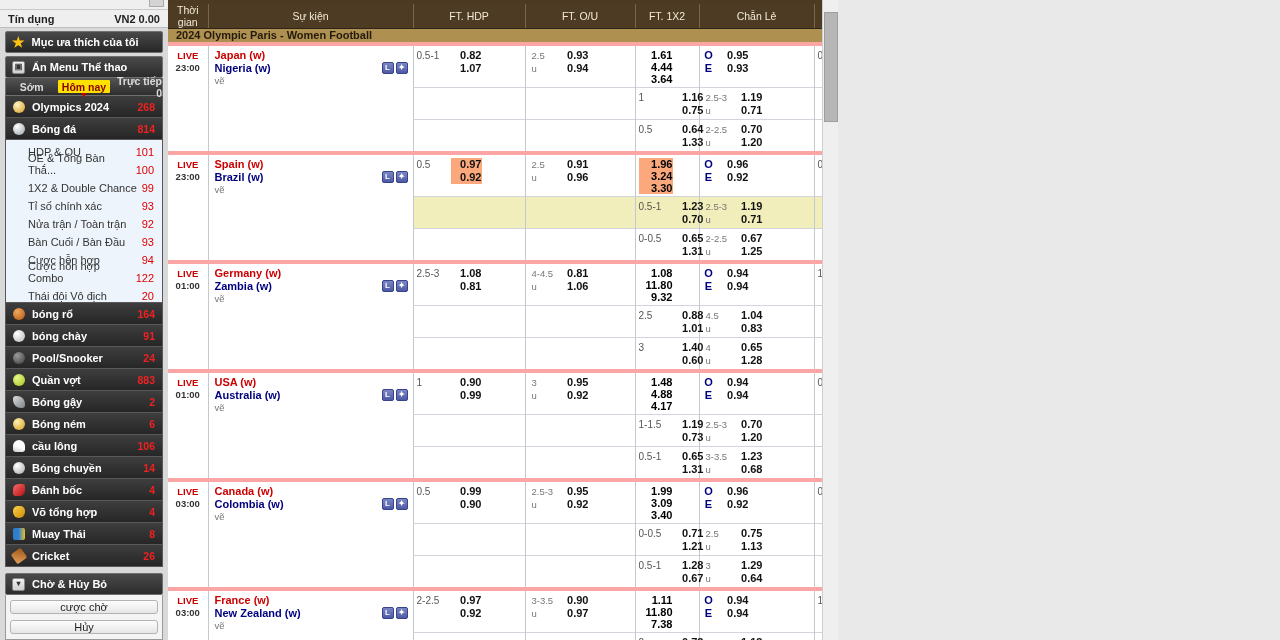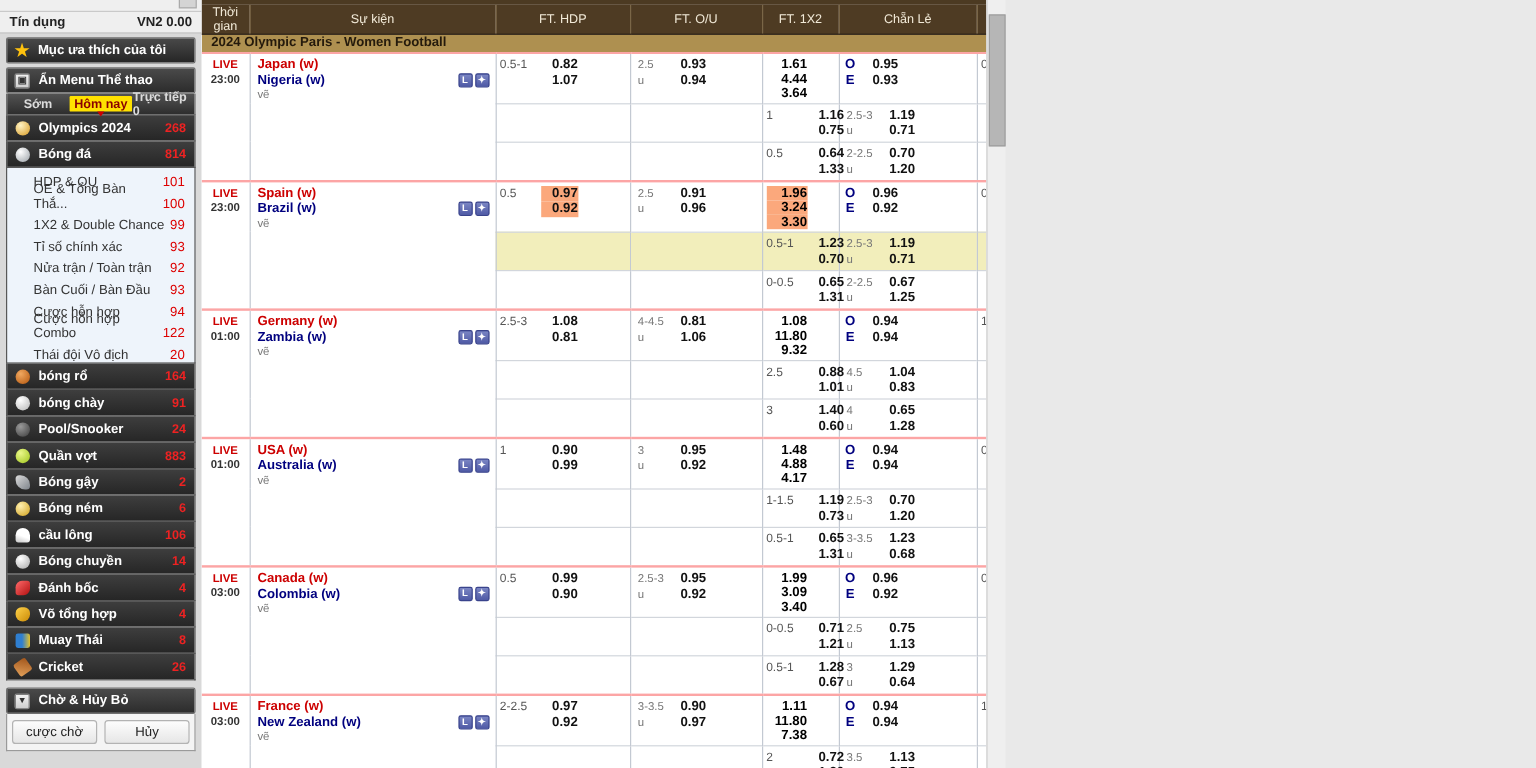--- a/index.html
+++ b/index.html
@@ -39,55 +39,55 @@
     padding:0 6px; color:#fff; font-weight:bold; font-size:11px; gap:7px; }
   .dark-btn.fav{ background:linear-gradient(#494949,#262626); }
   .sq-ic{ width:13px; height:13px; background:linear-gradient(#f2f2f2,#cfcfcf);
     border:1px solid #888; border-radius:2px; display:flex; align-items:center;
     justify-content:center; color:#333; font-size:8px; line-height:1;}
   .star-ic{ color:#ffc20e; font-size:14px; line-height:1; }
 
   .tabs{ display:flex; height:18px; background:linear-gradient(#535353,#2e2e2e);
     border:1px solid #6f6f6f; border-top:none; align-items:stretch; }
   .tab{ flex:1; display:flex; align-items:center; justify-content:center;
-    color:#dcdcdc; font-size:10.5px; font-weight:bold; }
+    color:#dcdcdc; font-size:10.5px; font-weight:bold;text-align:right; }
   .tab.active{ background:#ffe100; color:#8a0000; margin:2px 1px; border-radius:1px;
     position:relative;}
   .tab.active::after{content:""; position:absolute; bottom:-4px; left:50%;
     margin-left:-3px; border-left:3px solid transparent; border-right:3px solid transparent;
     border-top:4px solid #c00;}
 
   .cat{ height:22px; display:flex; align-items:center; gap:7px; padding:0 7px;
     background:linear-gradient(#3e3e3e,#262626); border:1px solid #585858;
     border-top:none; color:#fff; font-weight:bold; font-size:11px; }
   .cat .cnt{ margin-left:auto; color:#e22; font-weight:bold; font-size:10.5px; }
   .ball{ width:12px; height:12px; border-radius:50%; display:inline-block; }
   .sub-wrap{ background:#eef4fb; border:1px solid #585858; border-top:none; }
   .sub{ height:18px; display:flex; align-items:flex-end; padding:0 8px 0 22px;
     color:#333; font-size:11px; }
   .sub .cnt{ margin-left:auto; color:#d00; }
   .bottom-panel{ margin:6px 5px 0 5px; }
   .bp-body{ background:#f4f4f4; border:1px solid #9a9a9a; border-top:none;
-    padding:5px 4px; display:flex; gap:6px; }
+    padding:5px 4px; display:flex; gap:6px;flex-direction:column; }
   .bp-btn{ flex:1; height:20px; border:1px solid #b3b3b3; border-radius:3px;
     background:linear-gradient(#fdfdfd,#e6e6e6); display:flex; align-items:center;
     justify-content:center; font-size:11px; color:#222; }
 
   
   .main{ position:absolute; left:168px; top:0; width:654px; height:640px;
     background:#fff; overflow:hidden; }
   .hdr-strip{ height:4px; background:#4c3a22; }
   table.odds{ border-collapse:collapse; width:654px; table-layout:fixed; }
   table.odds th{ background:#4e3b23; color:#f2ead8; font-size:10.5px; font-weight:normal;
     height:22px; border-right:1px solid #7a6647; border-bottom:1px solid #2e2317; }
   .league-row td{ background:#ae9050; color:#241a0c; font-weight:bold; font-size:11px;
     height:15px; padding-left:8px; border-bottom:1px solid #8d7440; position:relative;}
 
   td{ font-size:11px; vertical-align:top; }
-  .r1 td{ border-top:2px solid #fca5a5; }
+  .r1 td{ border-top:4px solid #fca5a5; }
   .rsep td{ border-top:1px solid #d2d6dc; }
   .time-cell{ width:40px; text-align:center; border-right:1px solid #c3c9d2;
     color:#c00; font-weight:bold; font-size:9.5px; line-height:12px; padding-top:4px;}
   .ev-cell{ width:205px; border-right:1px solid #c3c9d2; padding:3px 4px 10px 6px;
     position:relative;}
   .team1{ color:#cc0000; font-weight:bold; line-height:13px; }
   .team2{ color:#00007f; font-weight:bold; line-height:13px; }
   .ve{ color:#777; font-size:9.5px; line-height:11px; }
   .ev-icons{ position:absolute; right:5px; top:16px; display:flex; gap:2px; }
   .ev-ic{ width:12px; height:12px; background:linear-gradient(#7b86c4,#4f5aa6);

